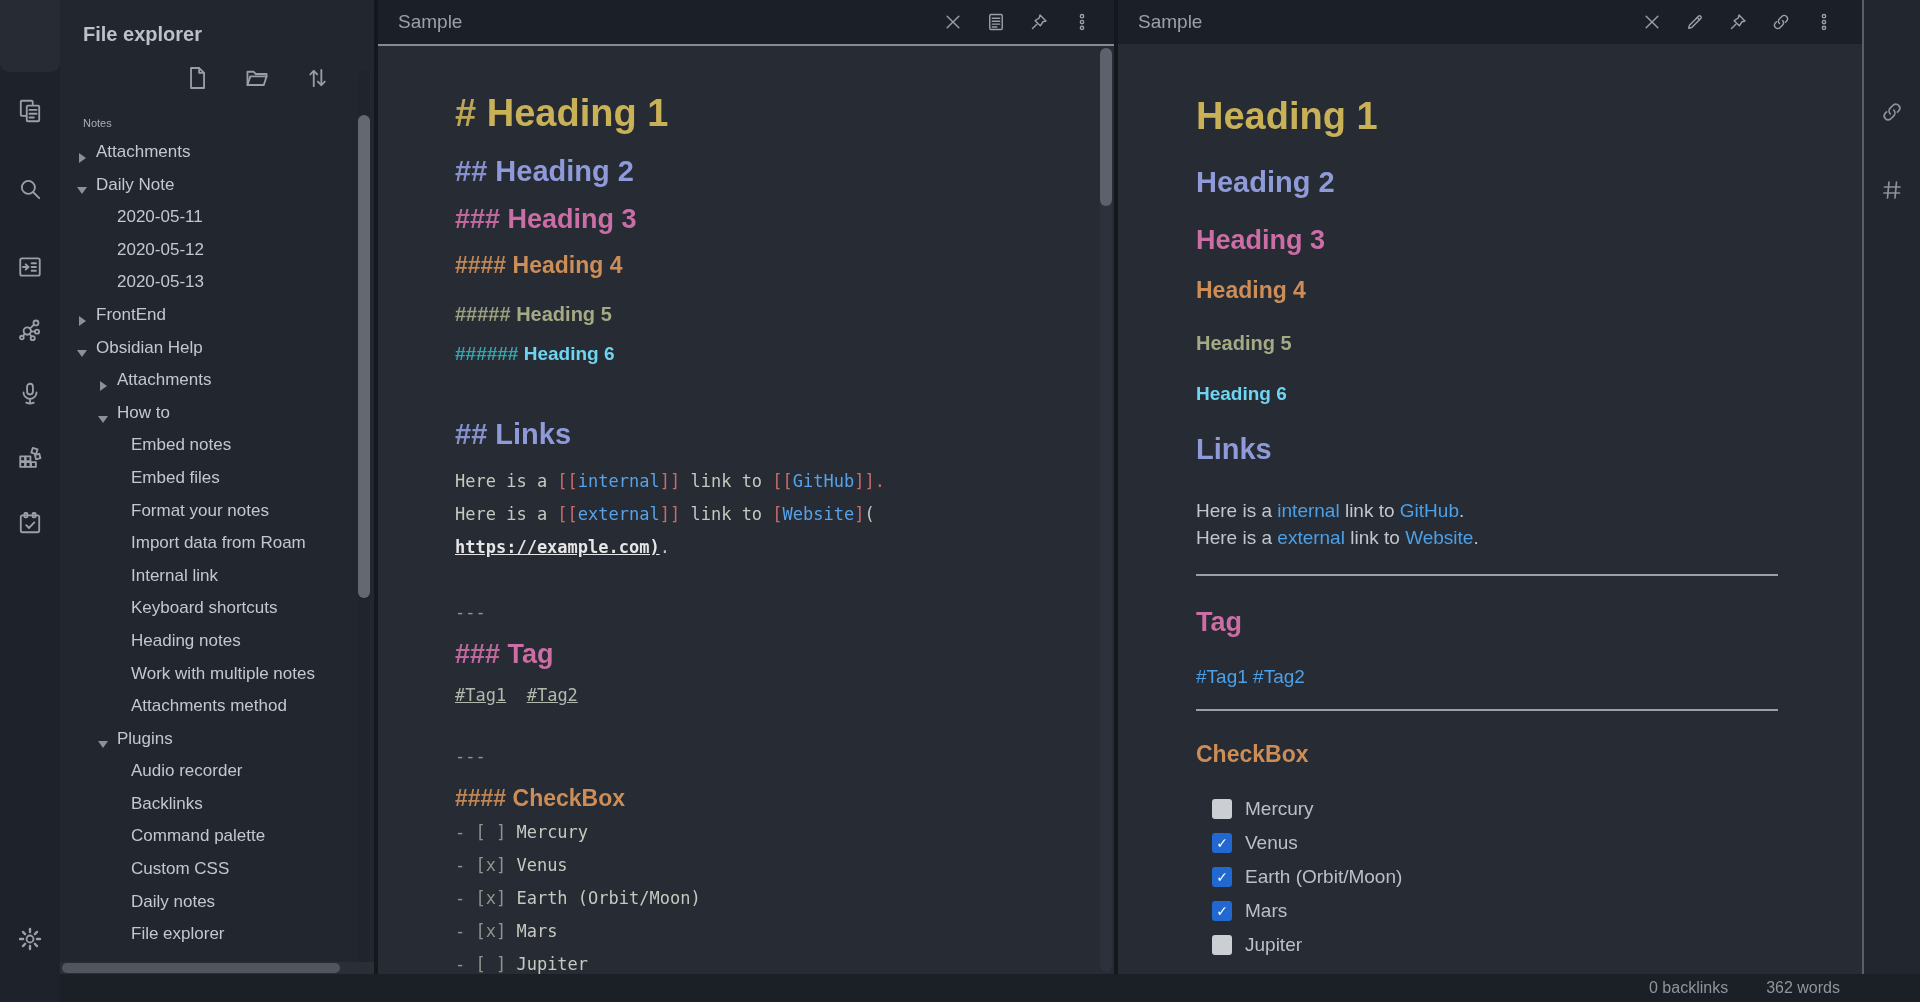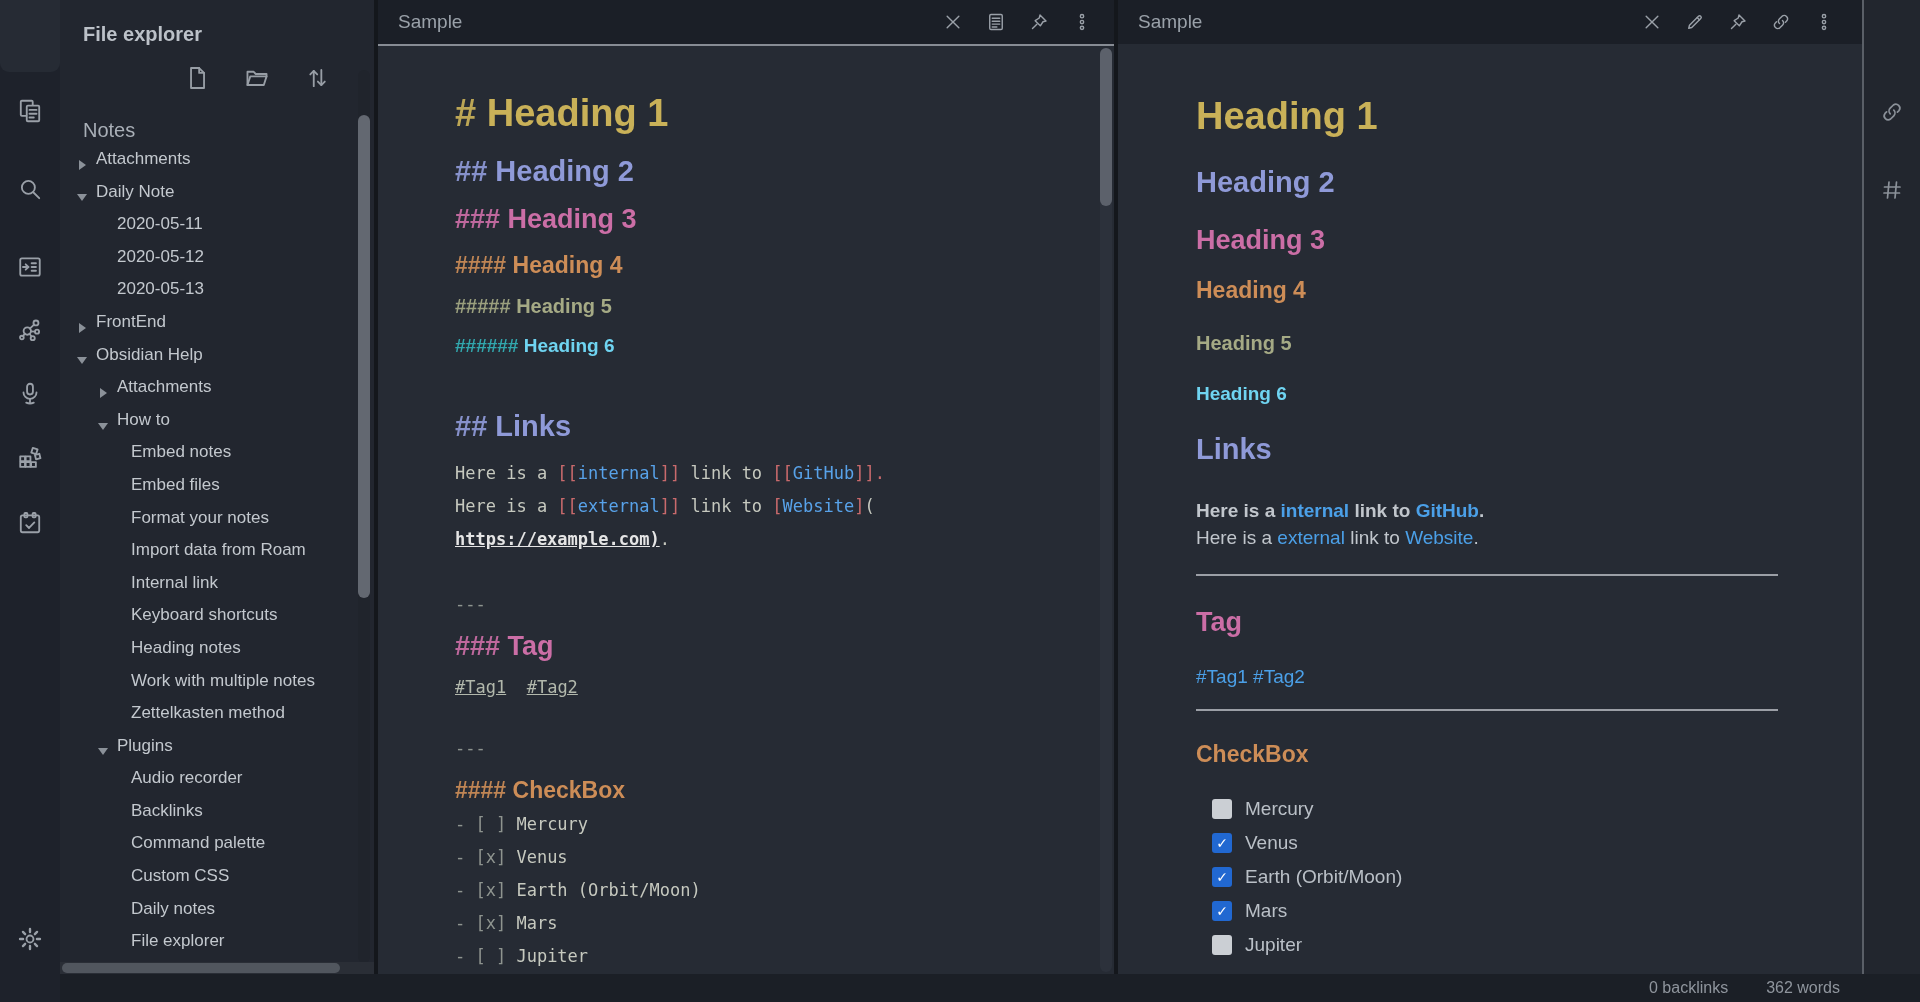--- a/index.html
+++ b/index.html
@@ -14,21 +14,21 @@
   .ribbon-icon { position:absolute; left:17px; width:26px; height:26px; color:#9aa0a8; cursor:pointer; }
   .ribbon-icon svg { width:26px; height:26px; display:block; }
 
   
   .explorer { position:absolute; left:60px; top:0; width:314px; height:974px; background:#22262f; overflow:hidden; }
   .fx-title { padding:22px 0 0 23px; font-size:20px; font-weight:600; color:#bcc1c8; line-height:24px; }
   .fx-actions { margin-top:18px; height:28px; display:flex; justify-content:flex-end;
                 align-items:center; gap:34px; padding-right:44px; color:#989ea6; }
   .fx-actions .act { width:26px; height:26px; cursor:pointer; }
   .fx-actions svg { width:26px; height:26px; display:block; }
-  .fx-root { margin-top:26px; padding-left:23px; font-size:20px; color:#a9afb7; line-height:24px; }
+  .fx-root { margin-top:19px; padding-left:23px; font-size:11px; color:#a9afb7; line-height:24px; }
   .fx-tree { margin-top:7px; }
   .tree-row { display:flex; height:32.6px; cursor:pointer; color:#c3c8ce; font-size:17px; }
   .tree-row .arrow { width:16px; margin-right:6px; display:flex; justify-content:center; align-items:center; flex:0 0 16px; }
   .tri-right { width:0; height:0; border-left:7px solid #8b9199; border-top:5px solid transparent; border-bottom:5px solid transparent; }
   .tri-down  { width:0; height:0; border-top:7px solid #8b9199; border-left:5px solid transparent; border-right:5px solid transparent; }
   .d0 { padding-left:14px; }
   .d1 { padding-left:35px; }
   .d2 { padding-left:49px; }
   .fx-vscroll-track { position:absolute; right:4px; top:70px; width:12px; height:893px; background:#20242c; border-radius:6px; }
   .fx-vscroll-thumb { position:absolute; right:4px; top:115px; width:12px; height:483px; background:#636871; border-radius:6px; cursor:pointer; }
@@ -62,21 +62,21 @@
   .tk-t   { color:#c6c9bf; }
   .tk-br  { color:#c96a6c; }
   .tk-lk  { color:#58a2e9; }
   .tk-url { color:#e5e5e5; text-decoration:underline;font-weight:bold; }
   .tk-tag { color:#b2b8ac; text-decoration:underline; }
   .tk-dim { color:#8e948f; }
   
   .src-content > :nth-child(2)  { margin-top:18px; }
   .src-content > :nth-child(3)  { margin-top:16px; }
   .src-content > :nth-child(4)  { margin-top:16px; }
-  .src-content > :nth-child(5)  { margin-top:16px; }
+  .src-content > :nth-child(5)  { margin-top:24px; }
   .src-content > :nth-child(6)  { margin-top:16px; }
   .src-content > :nth-child(7)  { margin-top:52px; }
   .src-content > :nth-child(8)  { margin-top:14px; }
   .src-content > :nth-child(11) { margin-top:32px; }
   .src-content > :nth-child(12) { margin-top:10px; }
   .src-content > :nth-child(13) { margin-top:8px; }
   .src-content > :nth-child(14) { margin-top:28px; }
   .src-content > :nth-child(15) { margin-top:12px; }
   .src-content > :nth-child(16) { margin-top:4px; }
   .mid-vscroll-track { position:absolute; right:2px; top:48px; width:12px; height:924px; background:#2c313b; border-radius:6px; }
@@ -104,21 +104,21 @@
           font-family:"DejaVu Sans", sans-serif; font-size:14px; font-weight:bold; color:#ffffff; }
   .cbox.checked { background:#2168d1; }
   .clabel { margin-left:13px; font-size:19px; color:#bac0c7; }
   
   .pv-content > :nth-child(2)  { margin-top:25px; }
   .pv-content > :nth-child(3)  { margin-top:25px; }
   .pv-content > :nth-child(4)  { margin-top:20px; }
   .pv-content > :nth-child(5)  { margin-top:27px; }
   .pv-content > :nth-child(6)  { margin-top:28px; }
   .pv-content > :nth-child(7)  { margin-top:26px; }
-  .pv-content > :nth-child(8)  { margin-top:30px;font-weight:bold; }
+  .pv-content > :nth-child(8)  { margin-top:30px; }
   .pv-content > :nth-child(10) { margin-top:23px; }
   .pv-content > :nth-child(11) { margin-top:30px; }
   .pv-content > :nth-child(12) { margin-top:25px; }
   .pv-content > :nth-child(13) { margin-top:19px; }
   .pv-content > :nth-child(14) { margin-top:30px; }
   .pv-content > :nth-child(15) { margin-top:23px; }
 
   
   .right-edge { position:absolute; left:1862px; top:0; width:58px; height:974px; background:#22262e;
                 border-left:2px solid #5a5f67; }
@@ -313,21 +313,21 @@
         <div class="tree-row d2">
           <span class="arrow"></span>
           <span>Heading notes</span>
         </div>
         <div class="tree-row d2">
           <span class="arrow"></span>
           <span>Work with multiple notes</span>
         </div>
         <div class="tree-row d2">
           <span class="arrow"></span>
-          <span>Zettelkasten method</span>
+          <span>Attachments method</span>
         </div>
         <div class="tree-row d1">
           <span class="arrow">
             <span class="tri-down"></span>
           </span>
           <span>Plugins</span>
         </div>
         <div class="tree-row d2">
           <span class="arrow"></span>
           <span>Audio recorder</span>

